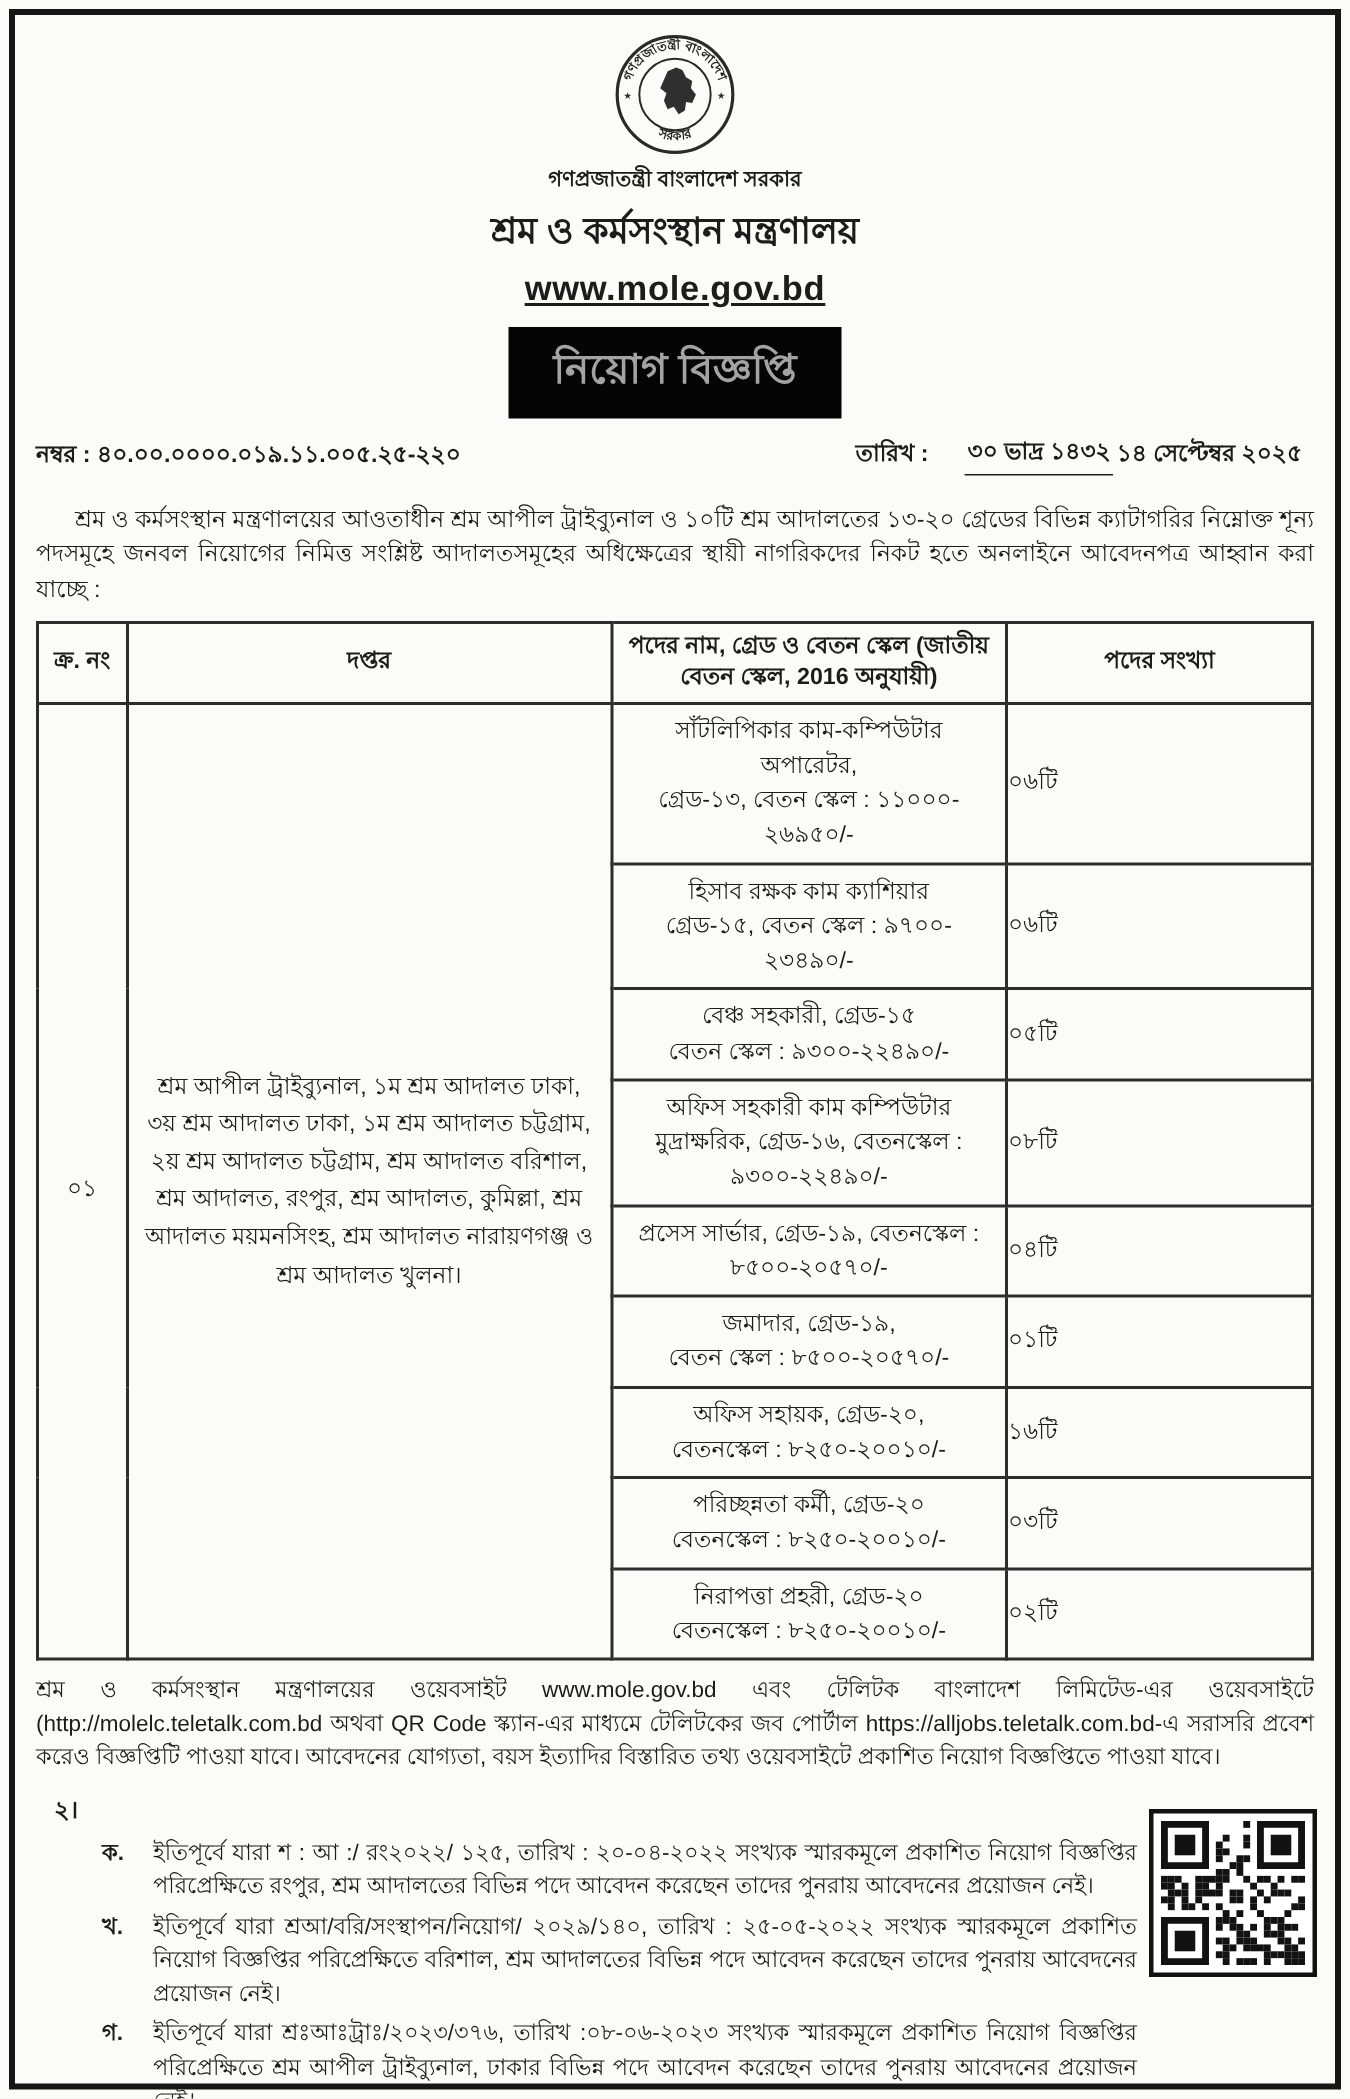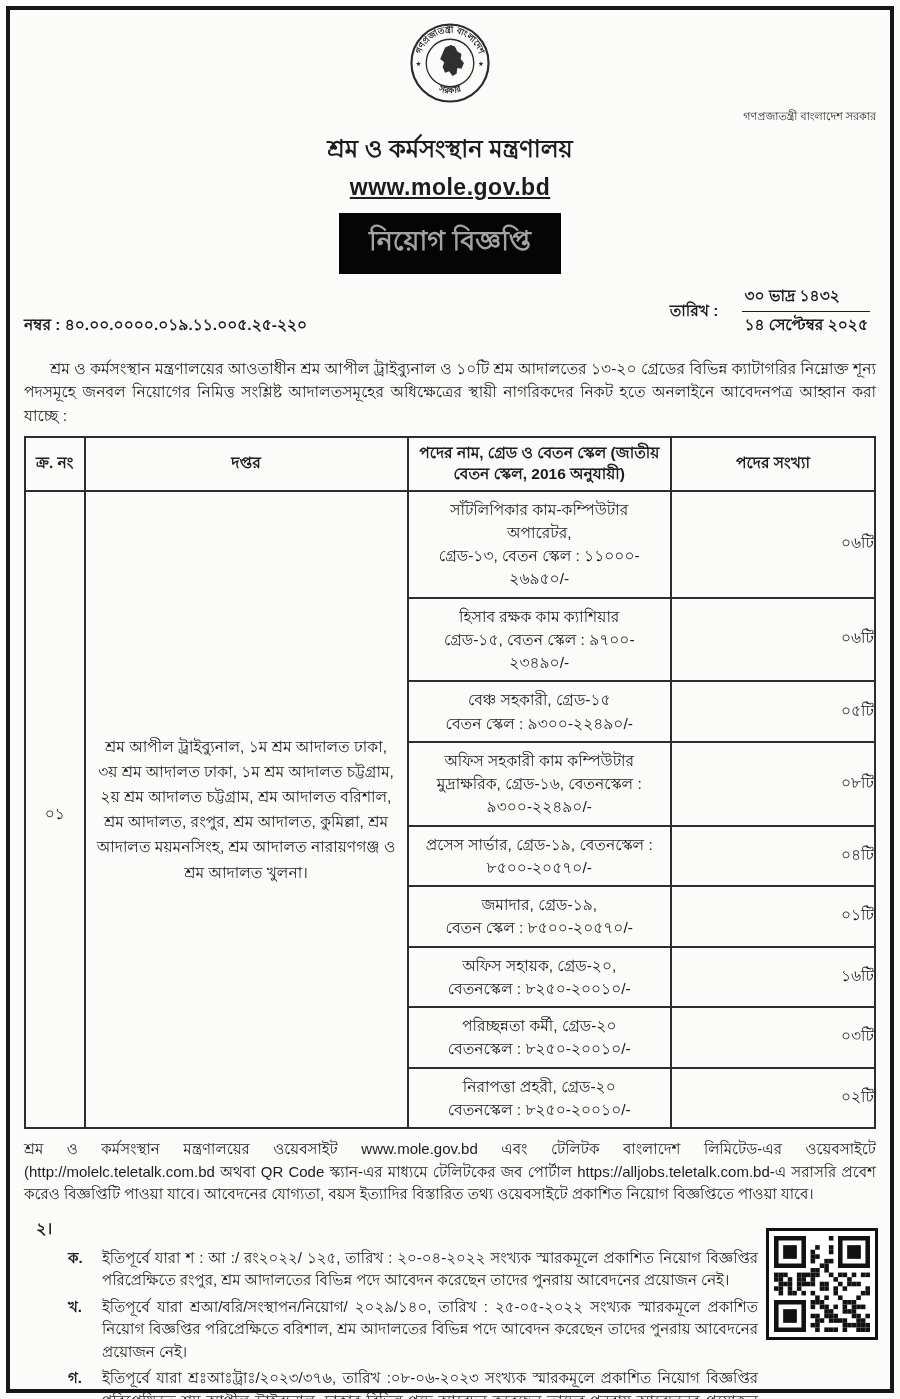--- a/index.html
+++ b/index.html
@@ -19,61 +19,61 @@
   .frame {
     position: absolute;
     inset: 6px;
     border: 4px solid #161616;
     padding: 12px 14px 8px 14px;
   }
 
   
   .header { text-align: center; }
   .seal-wrap { height: 84px; }
-  .gov-name   { font-size: 11px; font-weight: normal; margin-top: 2px; text-align: right; }
+  .gov-name   { font-size: 14px; font-weight: bold; margin-top: 2px; }
   .ministry   { font-size: 24px; font-weight: bold; margin-top: 3px; }
   .website    { font-size: 23px; font-weight: bold; text-decoration: underline; margin-top: 4px; letter-spacing: .5px; }
   .title-box {
     display: inline-block;
     background: #050505;
     color: #a3a3a3;
     font-size: 27px;
     font-weight: bold;
     padding: 7px 30px 9px 30px;
     margin-top: 12px;
   }
 
   
   .memo-row {
     display: flex; justify-content: space-between; align-items: flex-end;
     margin-top: 10px; font-size: 15.5px; font-weight: bold;
   }
   .date-wrap { display: flex; align-items: center; gap: 24px; margin-right: 6px; }
-  .date-stack { display: inline-flex; flex-direction: column; text-align: left; }
+  .date-stack { display: inline-flex; flex-direction: row; text-align: left; }
   .date-top { border-bottom: 1.5px solid #1c1c1c; padding: 0 2px 1px 2px; }
   .date-bottom { padding: 1px 2px 0 2px; }
 
   .intro {
     margin-top: 18px; font-size: 15.5px; line-height: 1.5;
     text-align: justify; text-indent: 26px; font-weight: 500;
   }
 
   
   table.jobs {
     width: 100%; border-collapse: collapse; margin-top: 9px;
     font-size: 15.5px;
   }
   table.jobs th, table.jobs td {
     border: 2px solid #2d2d2d; vertical-align: middle;
   }
   table.jobs th { font-weight: bold; padding: 5px 6px; line-height: 1.35; }
   td.serial-cell { width: 7%; text-align: center; vertical-align: top; padding-top: 11px; }
   td.office-cell { width: 38%; text-align: center; vertical-align: top; padding: 10px 10px; line-height: 1.62; }
   td.pos-cell    { width: 31%; text-align: center; padding: 6px 8px; line-height: 1.5; white-space: pre-line; }
-  td.count-cell  { width: 24%; text-align: right; }
+  td.count-cell  { width: 24%; text-align: left; }
 
   
   .web-note {
     margin-top: 9px; font-size: 15px; line-height: 1.5; text-align: justify; font-weight: 500;
   }
   .sec2 { position: relative; margin-top: 10px; font-size: 15px; }
   .sec2-number { font-size: 16px; font-weight: bold; margin-left: 12px; }
   .sec2-items { margin-top: 4px; }
   .sec2-item { display: flex; margin: 2px 0 4px 44px; line-height: 1.5; }
   .sec2-item .it-label { width: 34px; flex: none; font-weight: bold; }

